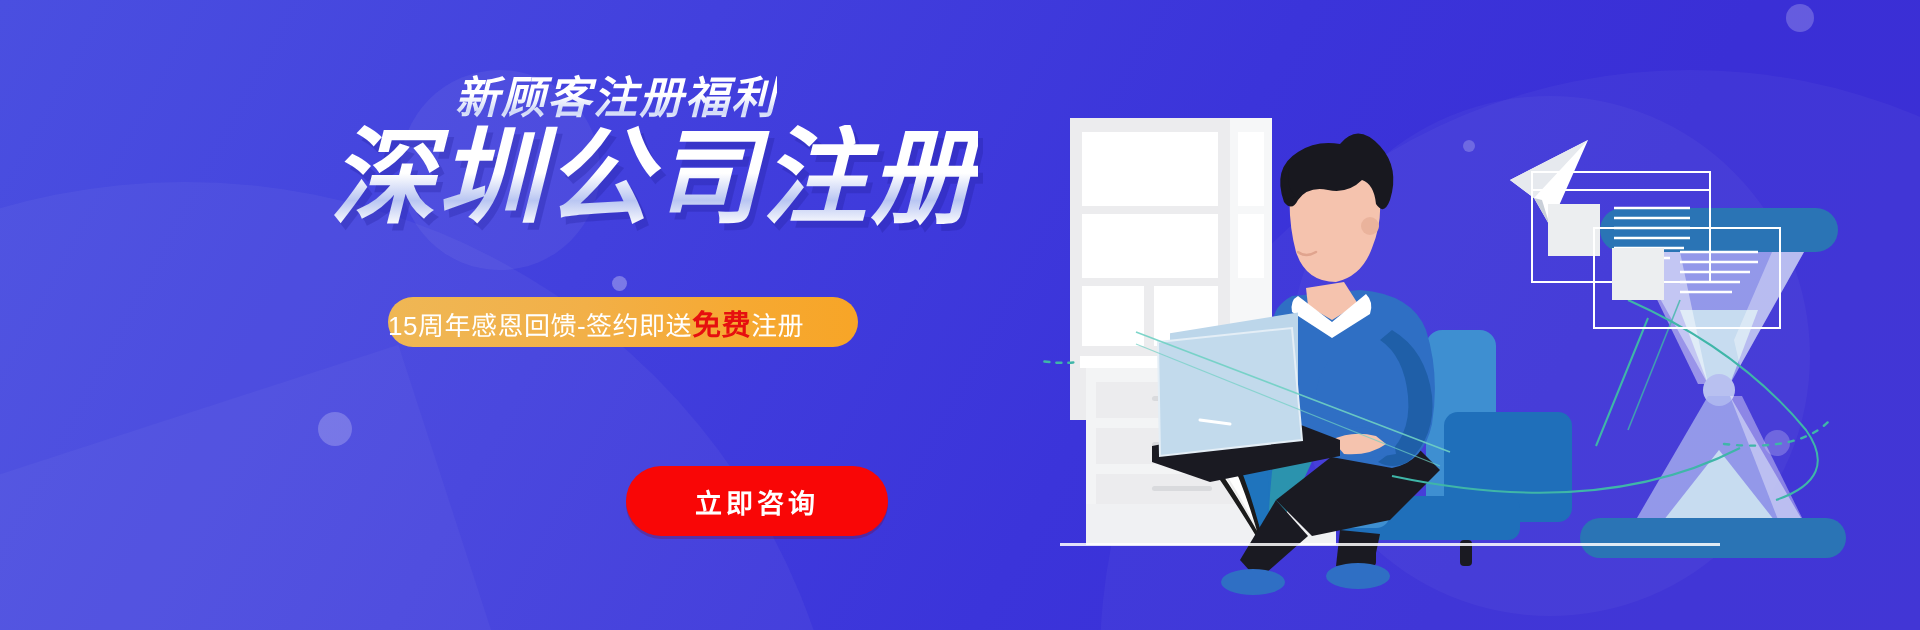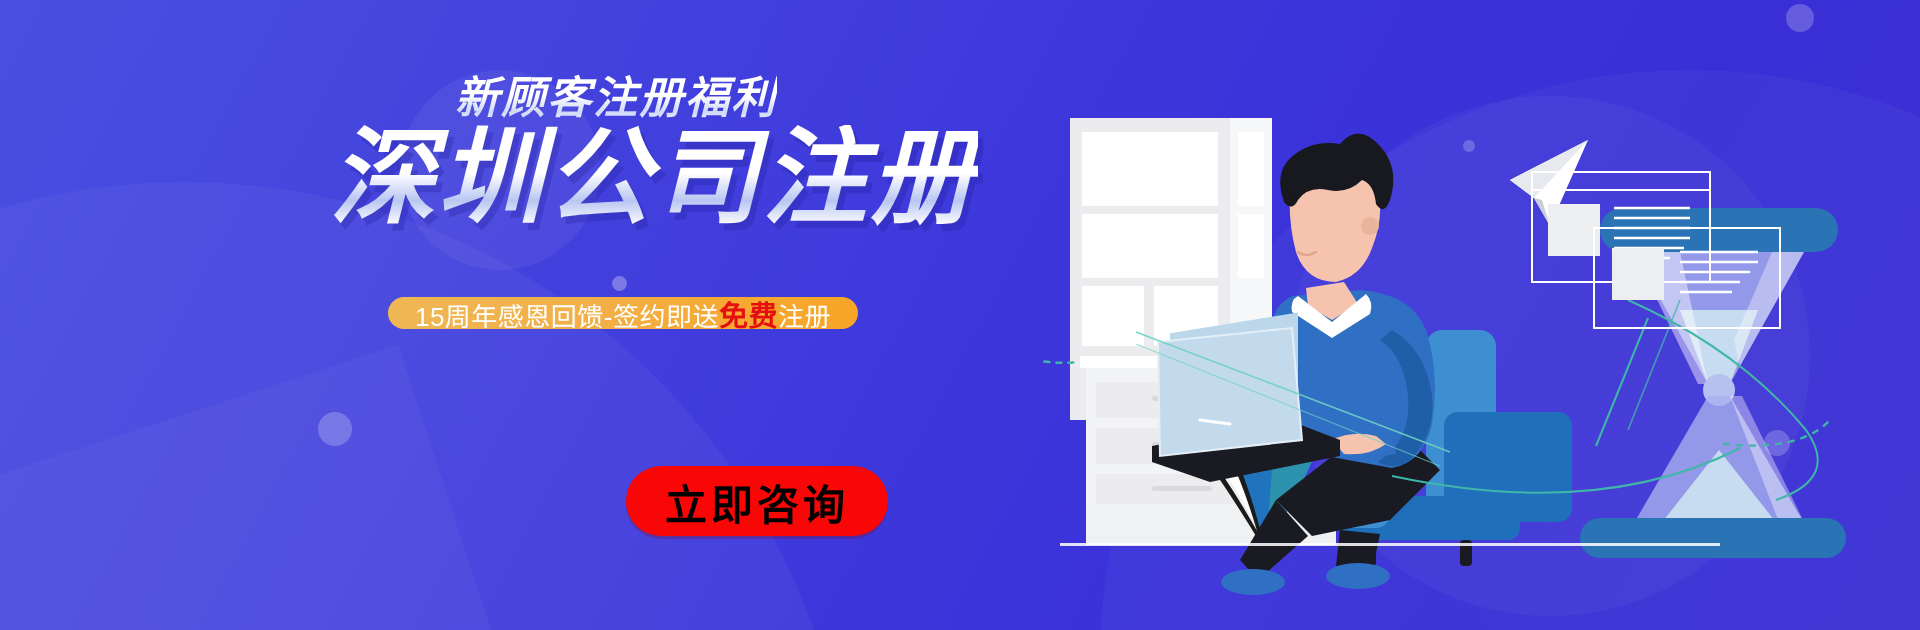--- a/index.html
+++ b/index.html
@@ -57,24 +57,24 @@
     position:absolute;left:330px;top:125px;
     font-size:105px;font-weight:700;font-style:italic;letter-spacing:3px;line-height:1;
     white-space:nowrap;
     background:linear-gradient(180deg,#ffffff 0%,#ffffff 46%,#b9c6f2 72%,#ffffff 96%);
     -webkit-background-clip:text;background-clip:text;-webkit-text-fill-color:transparent;
     filter:drop-shadow(5px 7px 0 rgba(32,30,150,0.28));
   }
 
   
   .pill{
-    position:absolute;left:388px;top:297px;width:470px;height:32px;border-radius:25px;
+    position:absolute;left:388px;top:297px;width:470px;height:50px;border-radius:25px;
     background:linear-gradient(90deg,#f0b64b 0%,#f5b councils 0%,#f3ae42 40%,#f7a930 72%,#f7a426 100%);
     background:linear-gradient(90deg,#efb755 0%,#f2b048 42%,#f6a932 75%,#f7a527 100%);
-    display:flex;align-items:center;justify-content:center;
+    display:flex;align-items:center;
   }
   .pill-text{
     font-size:26px;font-weight:400;color:#ffffff;letter-spacing:0.5px;white-space:nowrap;
   }
   .pill-text .hl{color:#e60f0f;font-weight:700;font-size:29px;}
 
   .tagline{
     position:absolute;left:398px;top:358px;
     font-size:62px;font-weight:700;font-style:italic;letter-spacing:1px;line-height:1;
     white-space:nowrap;
@@ -89,21 +89,21 @@
     color:#f2f52a;-webkit-text-fill-color:#f2f52a;
     font-size:82px;font-weight:700;padding:0 2px;
   }
 
   .cta{
     position:absolute;left:626px;top:466px;width:262px;height:70px;border-radius:35px;
     background:#f90606;border:none;cursor:pointer;
     display:flex;align-items:center;justify-content:center;
     box-shadow:0 3px 0 rgba(140,0,0,0.25);
   }
-  .cta-label{font-size:42px;font-weight:700;color:#000000;letter-spacing:4px;}
+  .cta-label{font-size:27px;font-weight:700;color:#ffffff;letter-spacing:4px;}
 
   
   .illus{position:absolute;left:1040px;top:0;width:880px;height:630px;}
   .ground{position:absolute;left:1060px;top:543px;width:660px;height:3px;background:rgba(255,255,255,0.85);}
 </style>
 </head>
 <body>
 
 <div class="banner">
 

